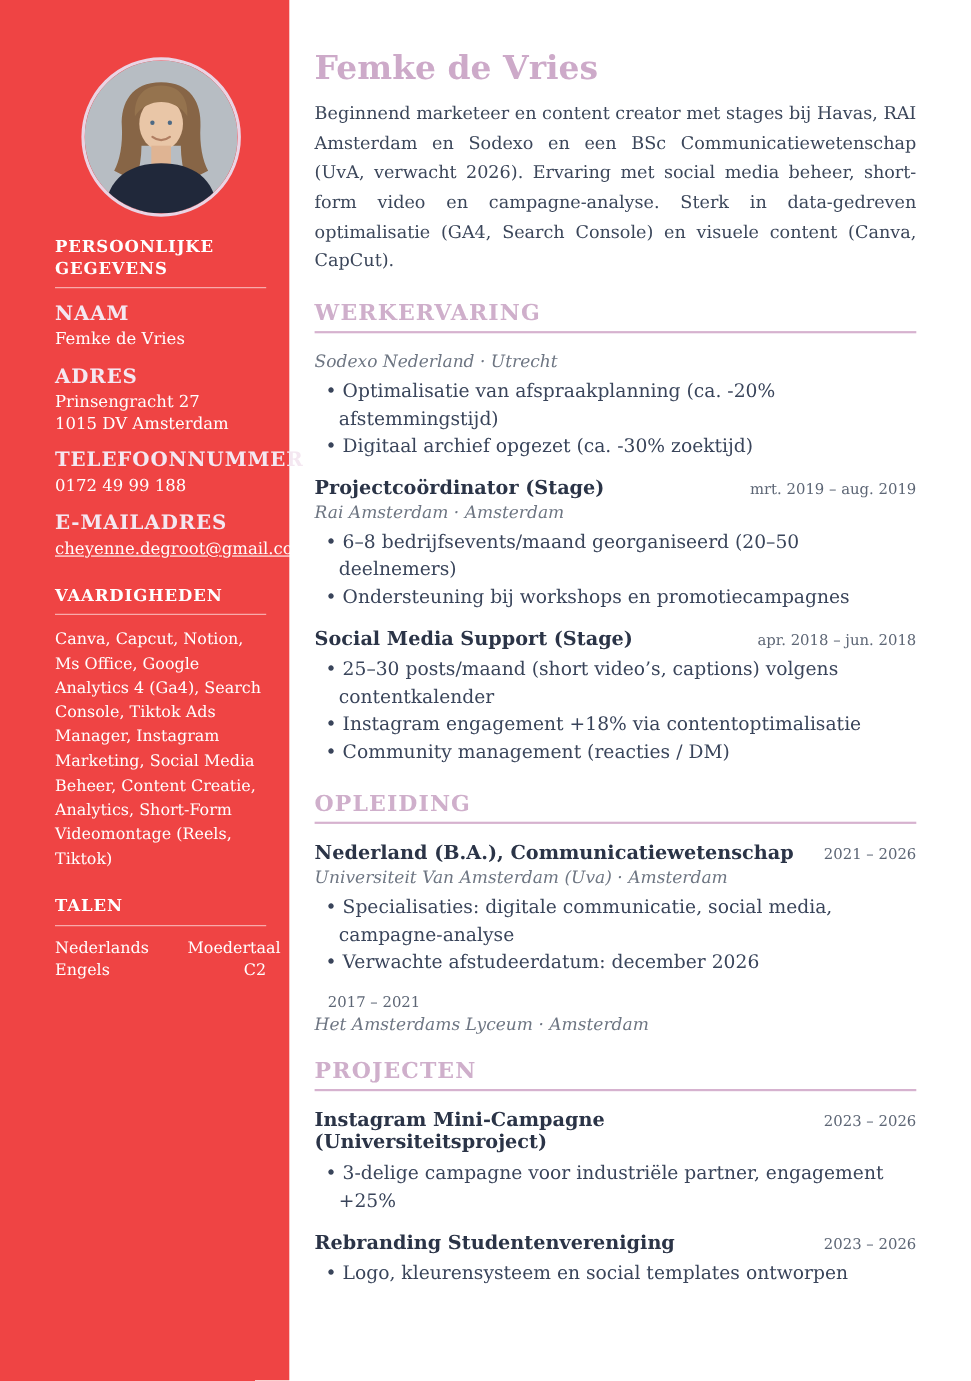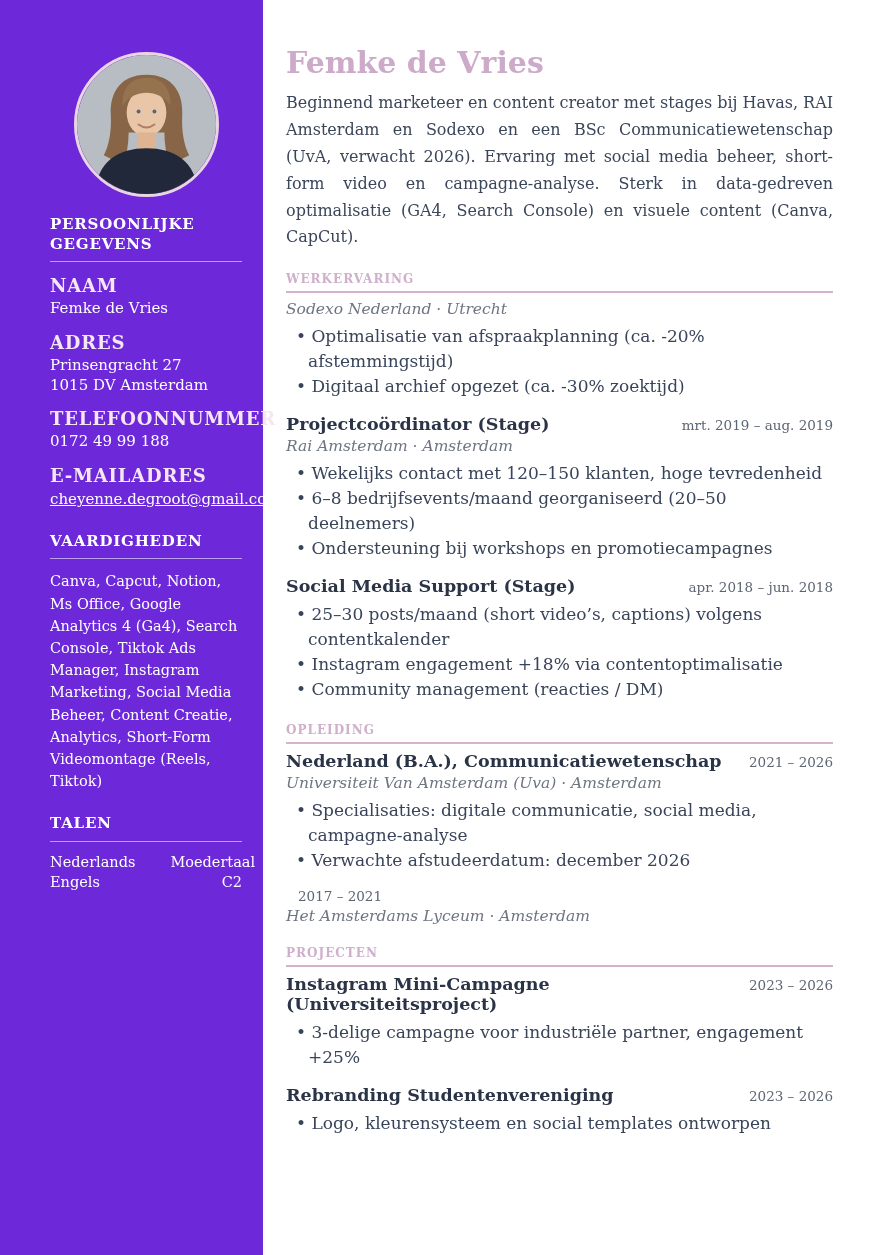--- a/index.html
+++ b/index.html
@@ -10,21 +10,21 @@
     background: #ffffff;
     font-family: "DejaVu Serif", "Liberation Serif", serif;
     overflow: hidden;
   }
 
   
   .sidebar {
     position: absolute;
     left: 0; top: 0; bottom: 0;
     width: 263px;
-    background: #6d28d9;
+    background: #ef4444;
     padding: 52px 21px 40px 50px;
     color: #ffffff;
   }
   .photo-ring {
     width: 145px; height: 145px;
     margin: 0 auto 18px auto;
     border-radius: 50%;
     border: 3px solid #e9d4e4;
     overflow: hidden;
   }
@@ -92,27 +92,27 @@
     margin-bottom: 10px;
   }
   .summary {
     font-size: 16px;
     line-height: 1.68;
     color: #3b465a;
     text-align: justify;
   }
   .section { margin-top: 21px; }
   .section-heading {
-    font-size: 12px;
+    font-size: 20px;
     font-weight: bold;
     letter-spacing: 1px;
     color: #cfafcb;
     padding-bottom: 5px;
     border-bottom: 2px solid #d6b2cf;
-    margin-bottom: 7px;
+    margin-bottom: 17px;
   }
   .entry { margin-bottom: 15px; }
   .entry-head {
     display: flex;
     align-items: baseline;
     justify-content: space-between;
   }
   .entry-title {
     font-size: 17.5px;
     font-weight: bold;
@@ -226,21 +226,20 @@
       </ul>
     </div>
 
     <div class="entry">
       <div class="entry-head">
         <h3 class="entry-title">Projectcoördinator (Stage)</h3>
         <span class="entry-date">mrt. 2019 – aug. 2019</span>
       </div>
       <div class="entry-subtitle">Rai Amsterdam · Amsterdam</div>
       <ul class="entry-bullets">
-        <li>Wekelijks contact met 120–150 klanten, hoge tevredenheid</li>
         <li>6–8 bedrijfsevents/maand georganiseerd (20–50 deelnemers)</li>
         <li>Ondersteuning bij workshops en promotiecampagnes</li>
       </ul>
     </div>
 
     <div class="entry">
       <div class="entry-head">
         <h3 class="entry-title">Social Media Support (Stage)</h3>
         <span class="entry-date">apr. 2018 – jun. 2018</span>
       </div>

